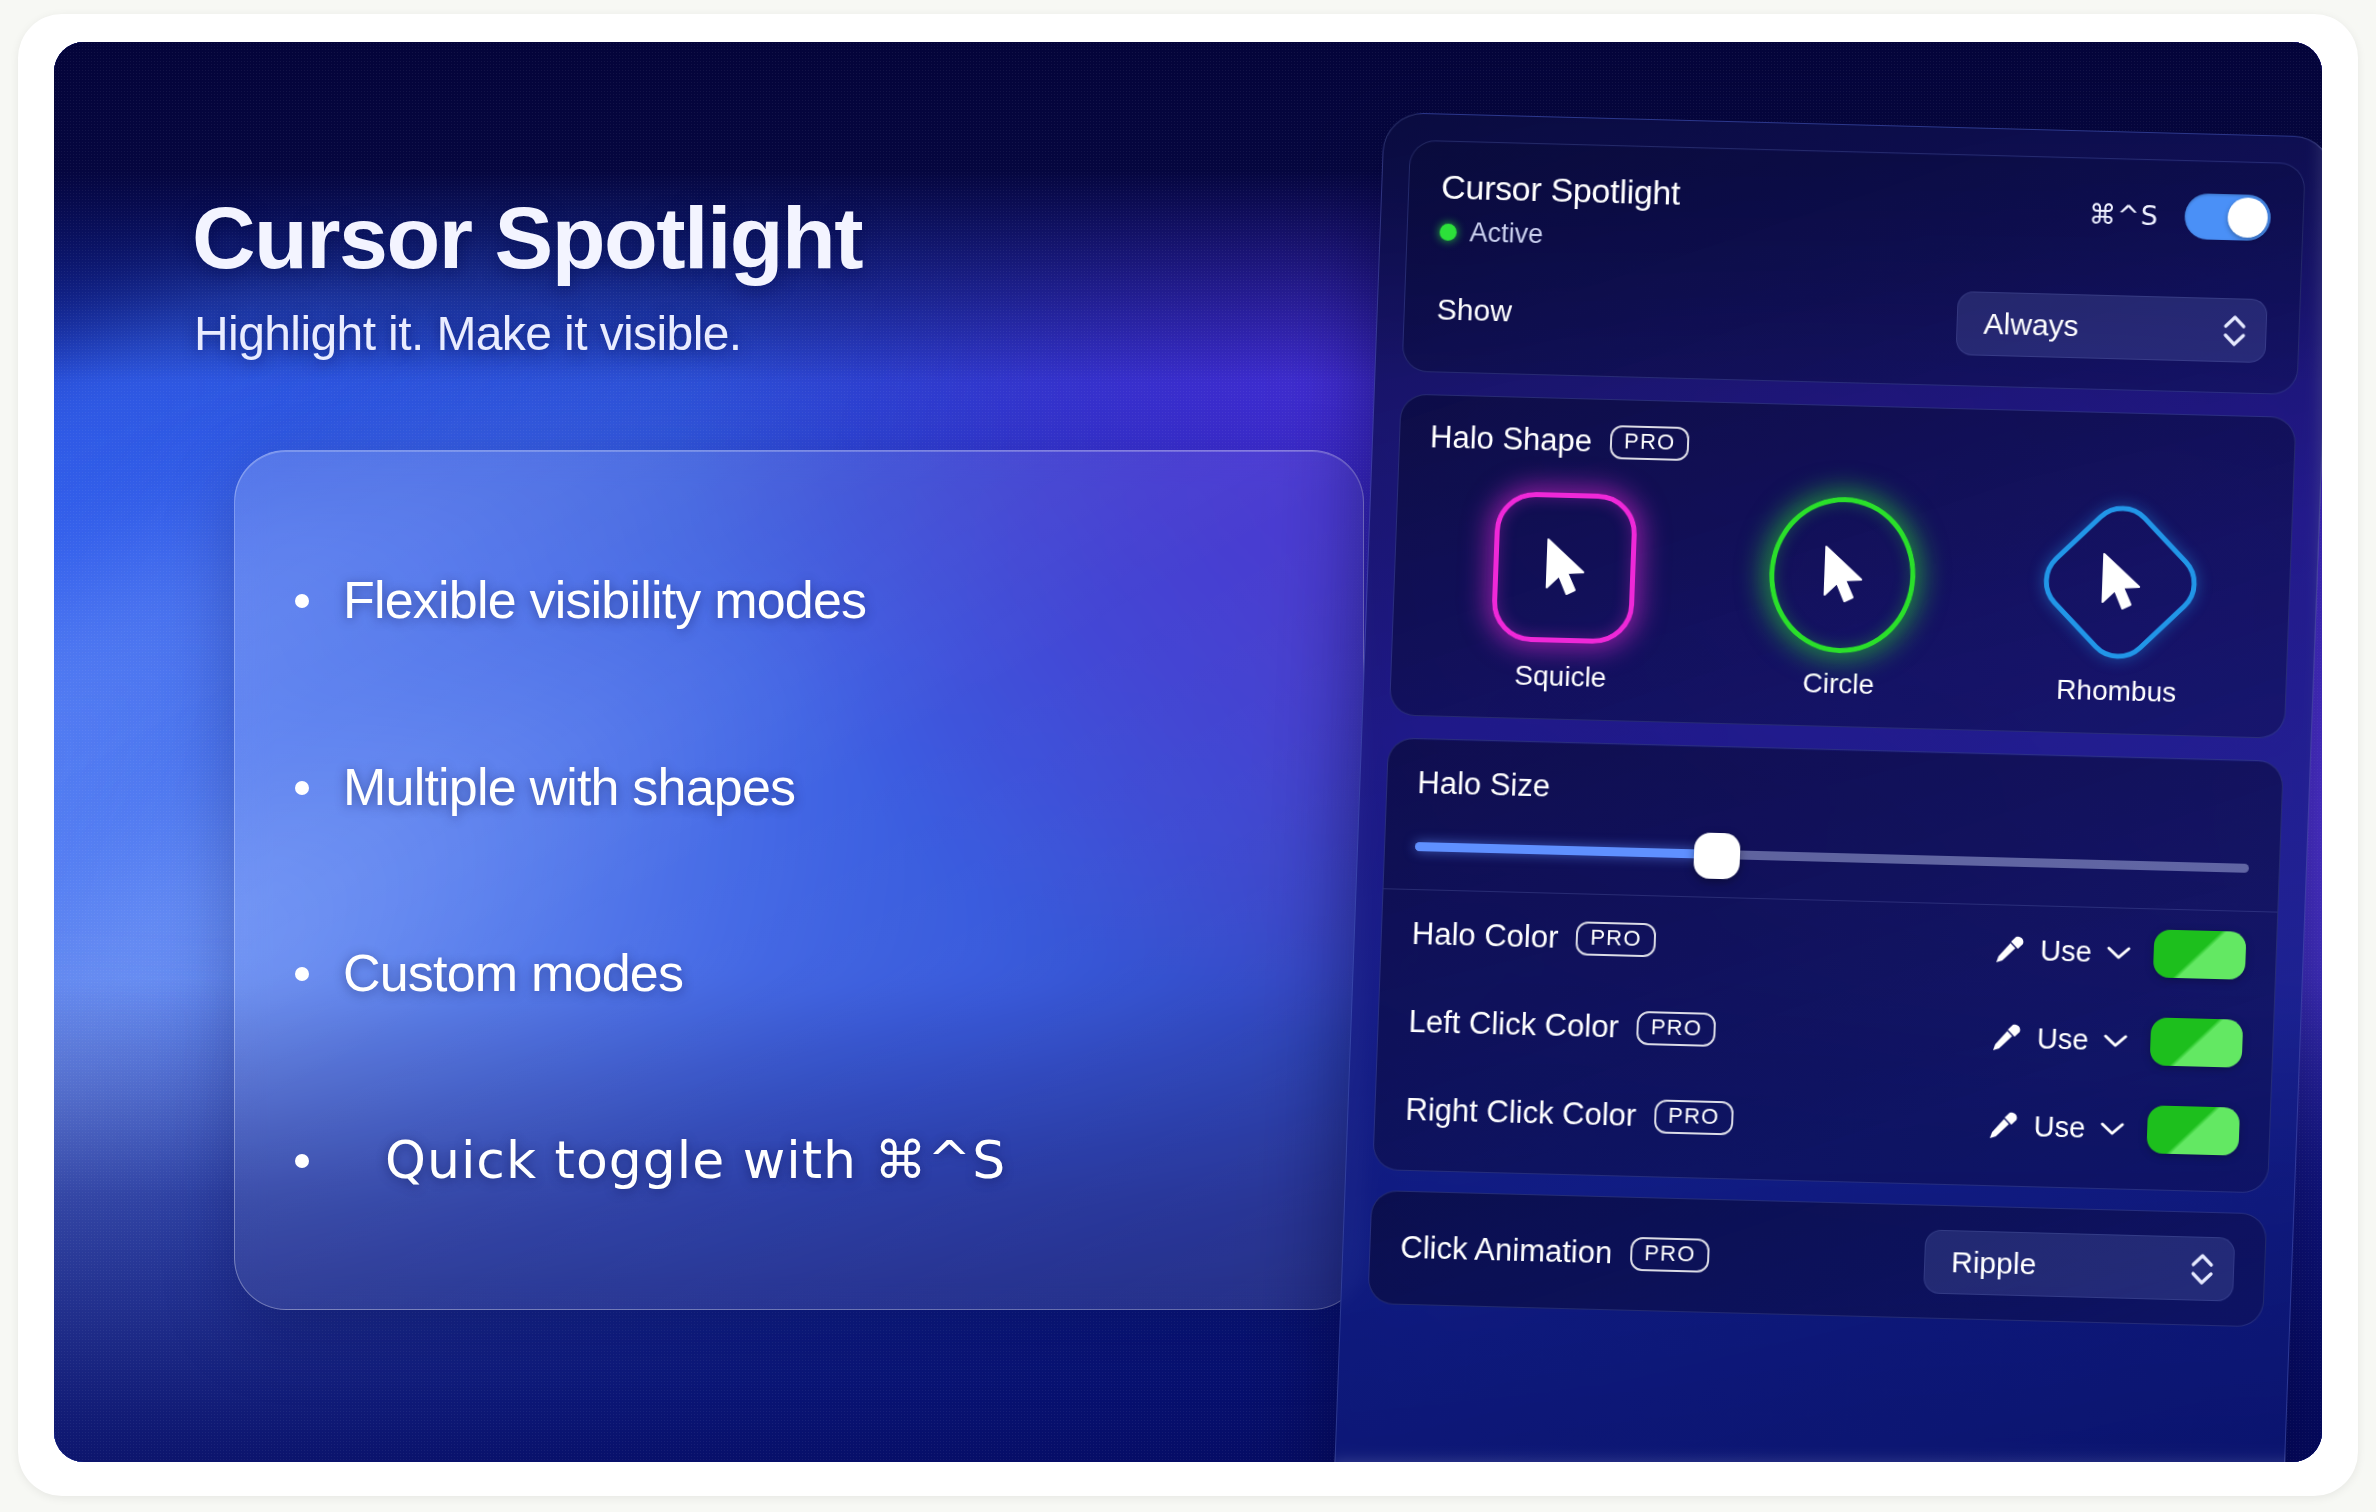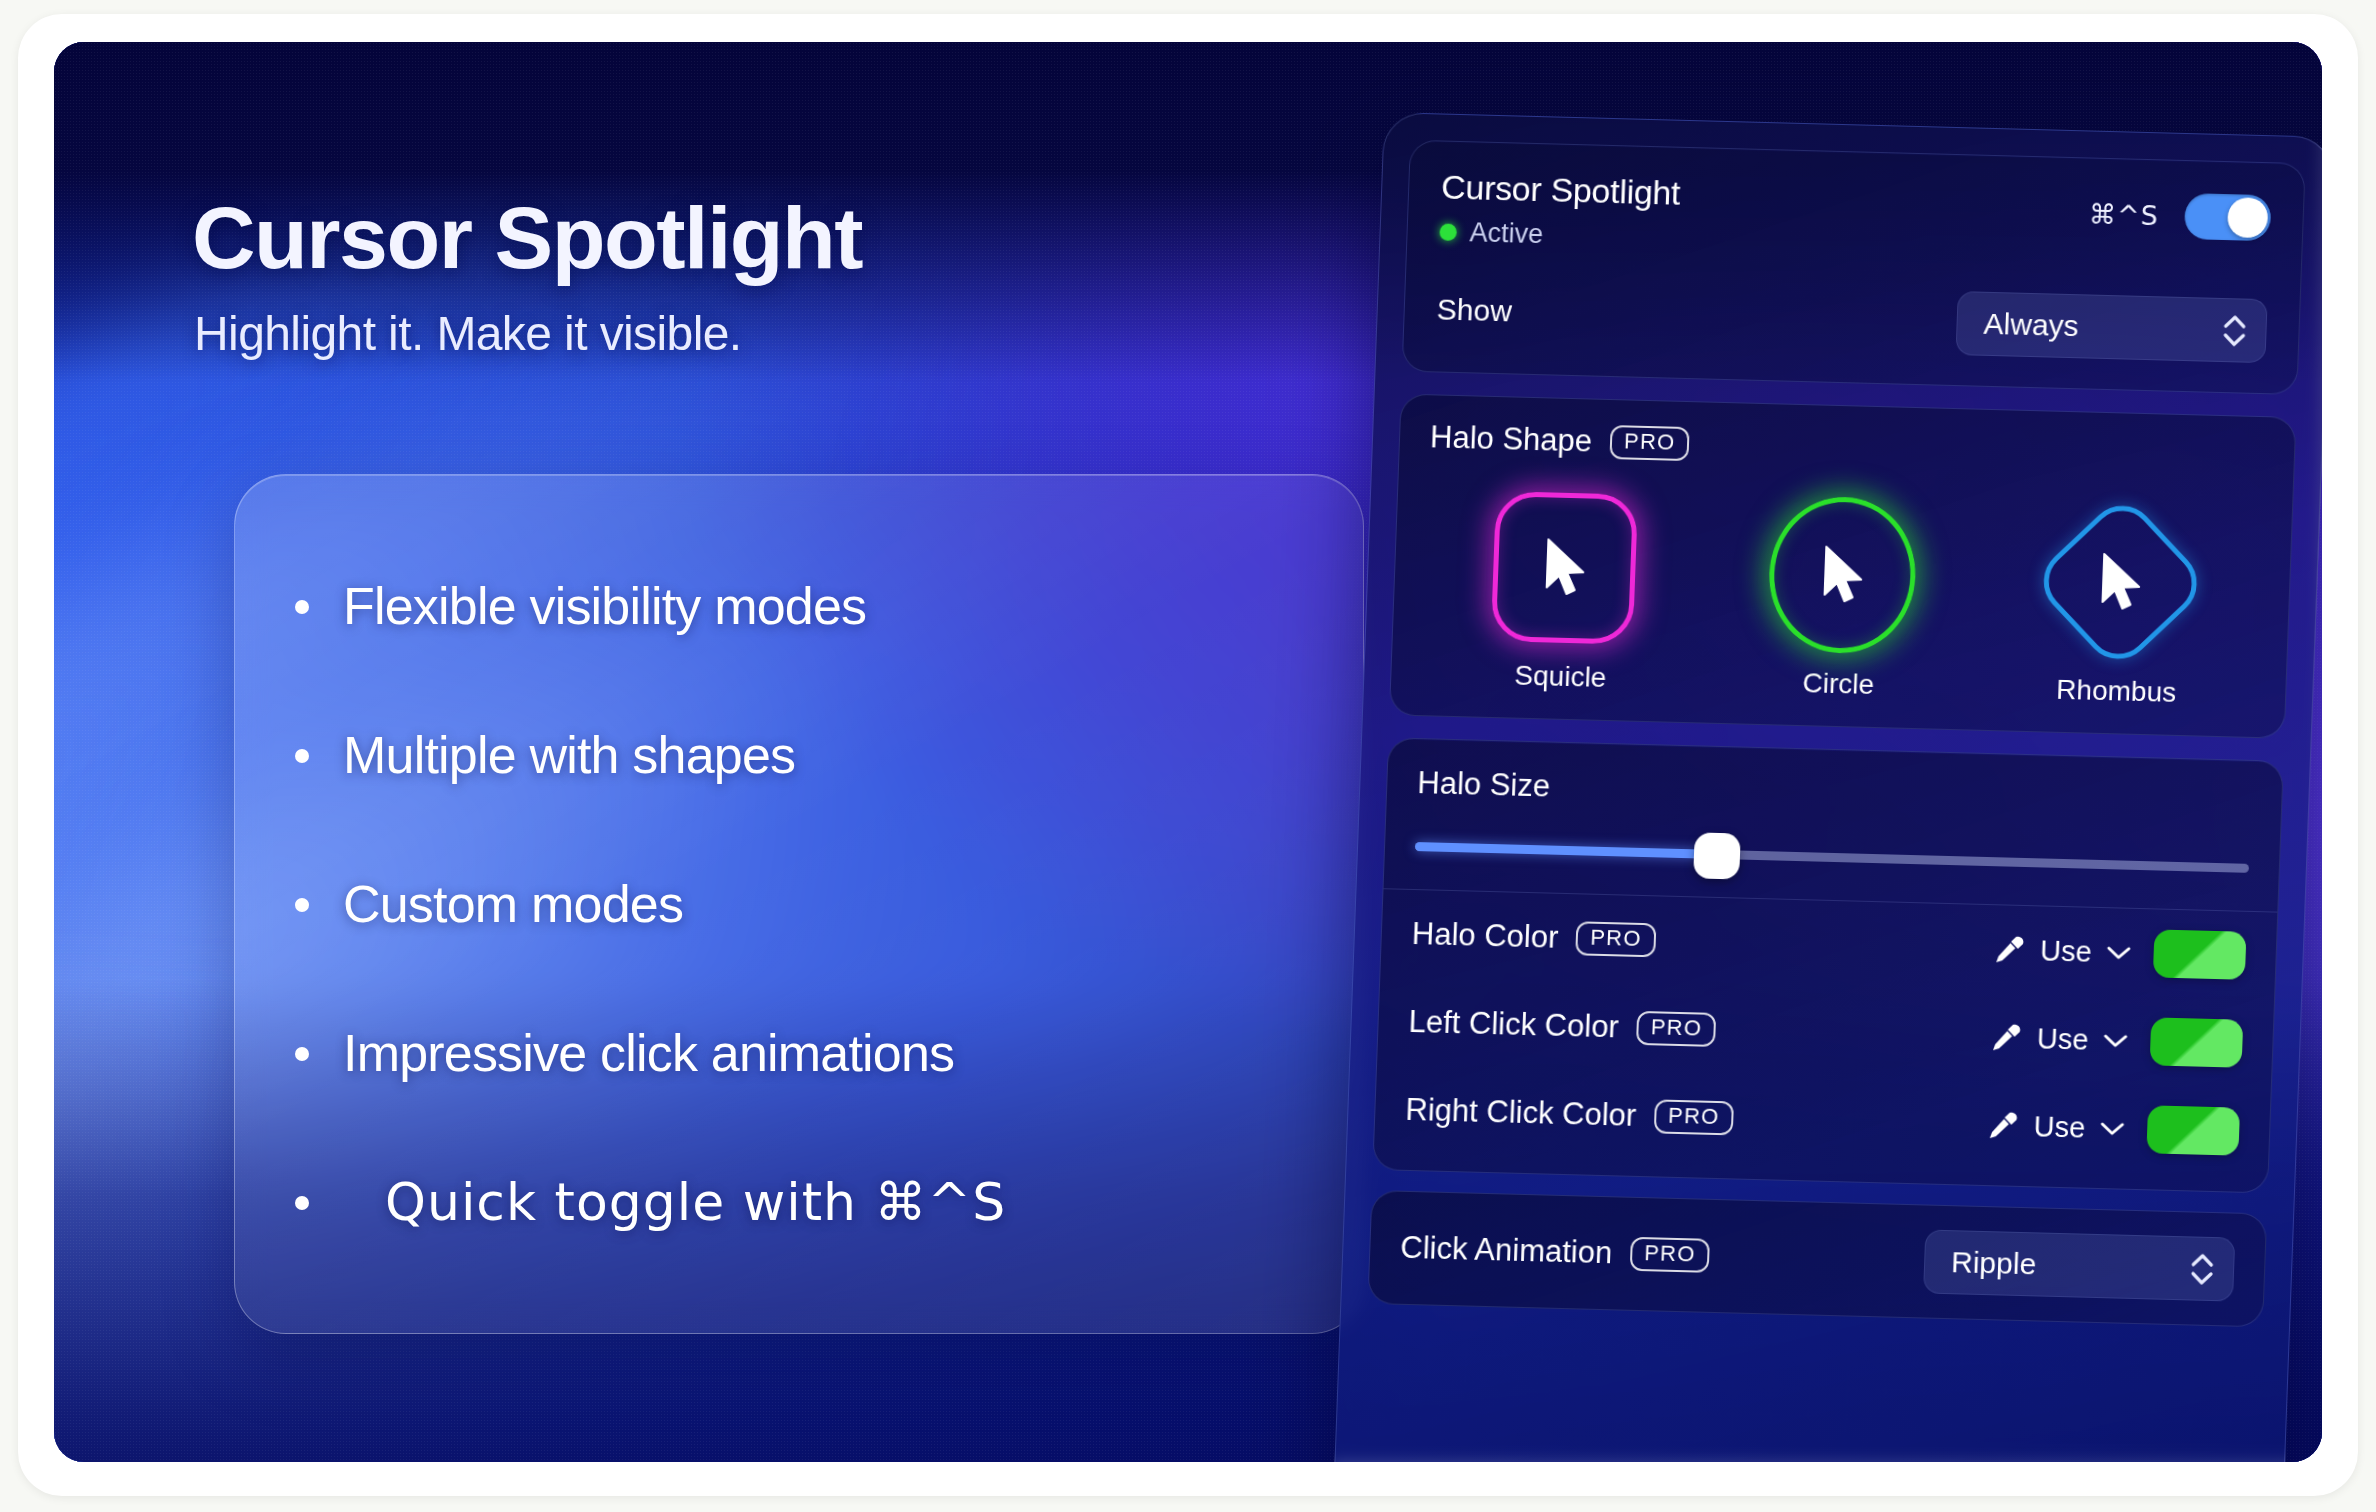--- a/index.html
+++ b/index.html
@@ -73,21 +73,21 @@
     line-height:1.04;margin:0;
     text-shadow:0 3px 18px rgba(0,10,70,.55);
   }
   #hero-sub{
     margin:22px 0 0 2px;font-size:48px;font-weight:500;color:#e9ecff;
     letter-spacing:-.6px;text-shadow:0 2px 14px rgba(0,10,70,.5);
   }
 
   
   #glass{
-    position:absolute;left:180px;top:432px;width:1130px;height:860px;
+    position:absolute;left:180px;top:408px;width:1130px;height:860px;
     border-radius:52px;
     background:linear-gradient(150deg,rgba(255,255,255,.17) 0%,rgba(255,255,255,.07) 45%,rgba(255,255,255,.12) 100%);
     border:1.5px solid rgba(255,255,255,.30);
     backdrop-filter:blur(16px);
     -webkit-backdrop-filter:blur(16px);
     box-shadow:0 24px 70px rgba(0,6,60,.28), inset 0 1px 0 rgba(255,255,255,.22);
     padding:56px 60px;
     box-sizing:border-box;
     display:flex;flex-direction:column;justify-content:space-around;
   }
@@ -248,24 +248,20 @@
         <div class="feat">
           <span class="feat-dot"></span>
           <span class="feat-text">Multiple with shapes</span>
         </div>
         <div class="feat">
           <span class="feat-dot"></span>
           <span class="feat-text">Custom modes</span>
         </div>
         <div class="feat">
           <span class="feat-dot"></span>
-          <span class="feat-text">Impressive click animations</span>
-        </div>
-        <div class="feat">
-          <span class="feat-dot"></span>
           <span class="feat-text kbd-inline">Quick toggle with ⌘^S</span>
         </div>
       </div>
 
       <div id="panel-wrap">
         <div id="panel">
 
           <div class="card" id="hdr-card">
             <div id="hdr-top">
               <div>

